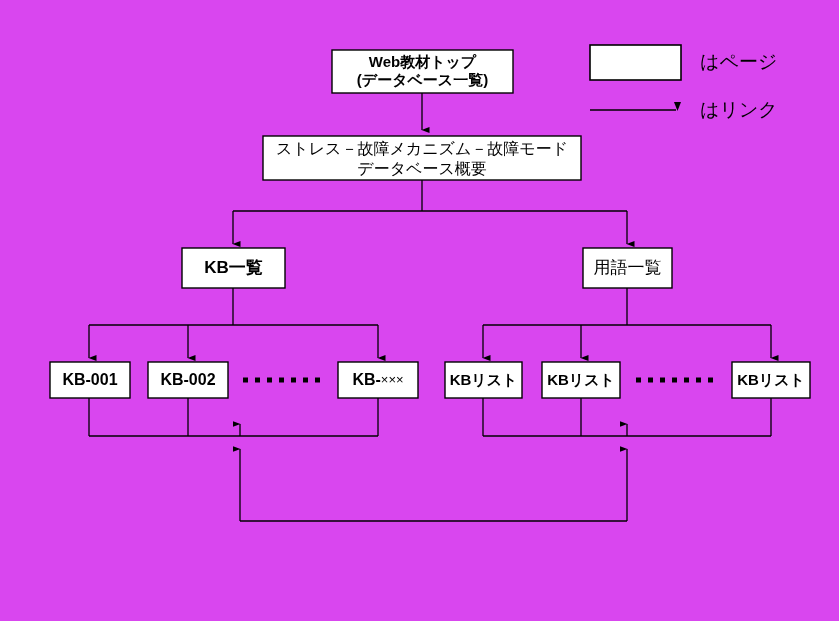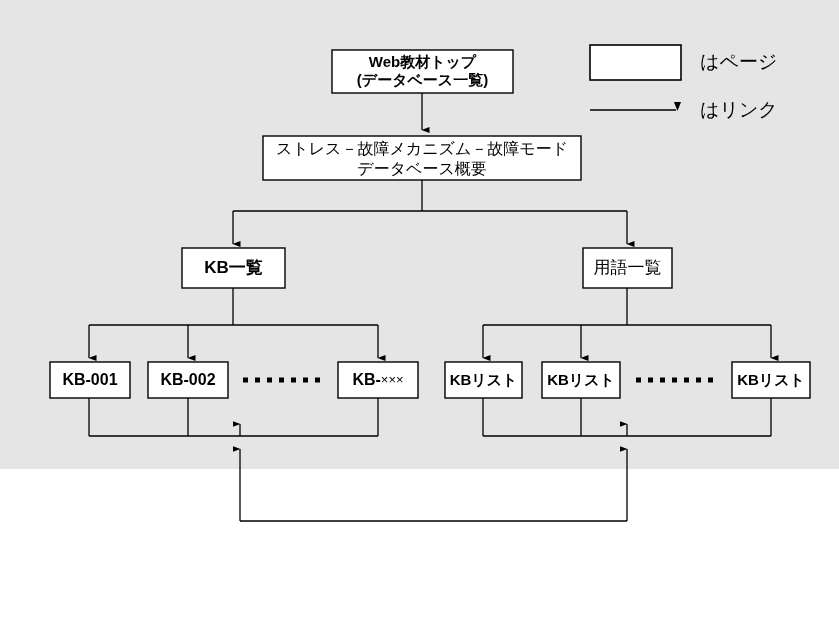--- a/index.html
+++ b/index.html
@@ -9,22 +9,22 @@
   }
   body {
     width: 839px;
     height: 621px;
     font-family: "Liberation Sans", "DejaVu Sans", sans-serif;
     overflow: hidden;
   }
   #diagram-root {
     position: relative;
     width: 839px;
-    height: 469px;
-    background: #e5e5e5;
+    height: 621px;
+    background: #d946ef;
   }
   svg.diagram-canvas {
     position: absolute;
     left: 0;
     top: 0;
     width: 839px;
     height: 621px;
   }
   .node-box {
     fill: #ffffff;

